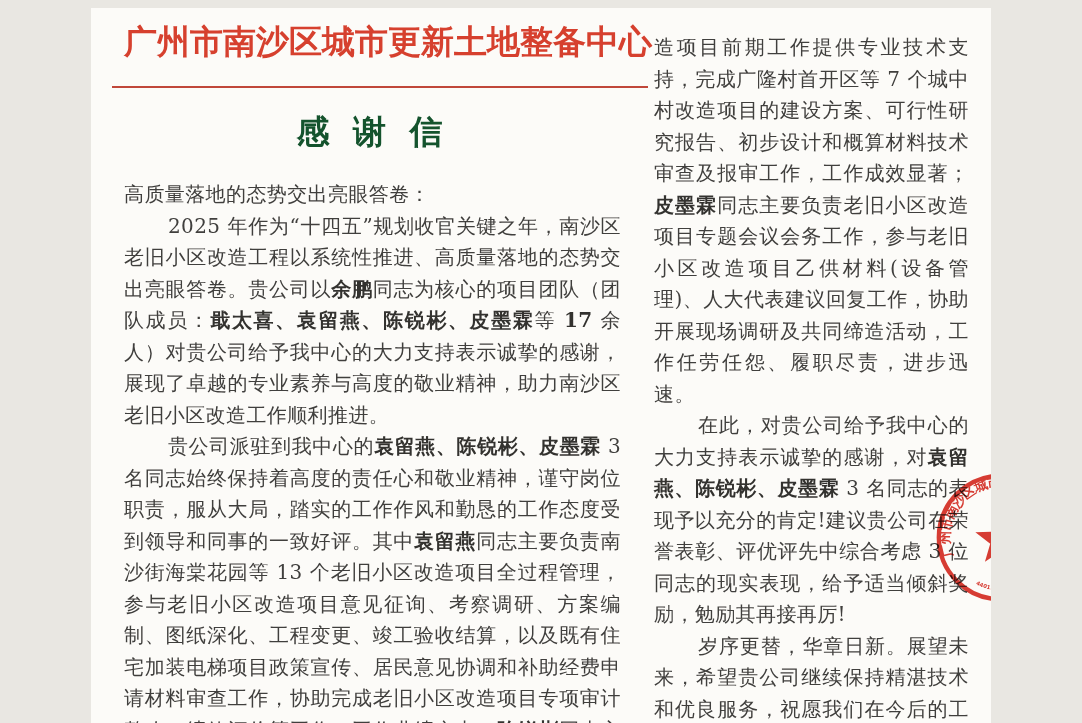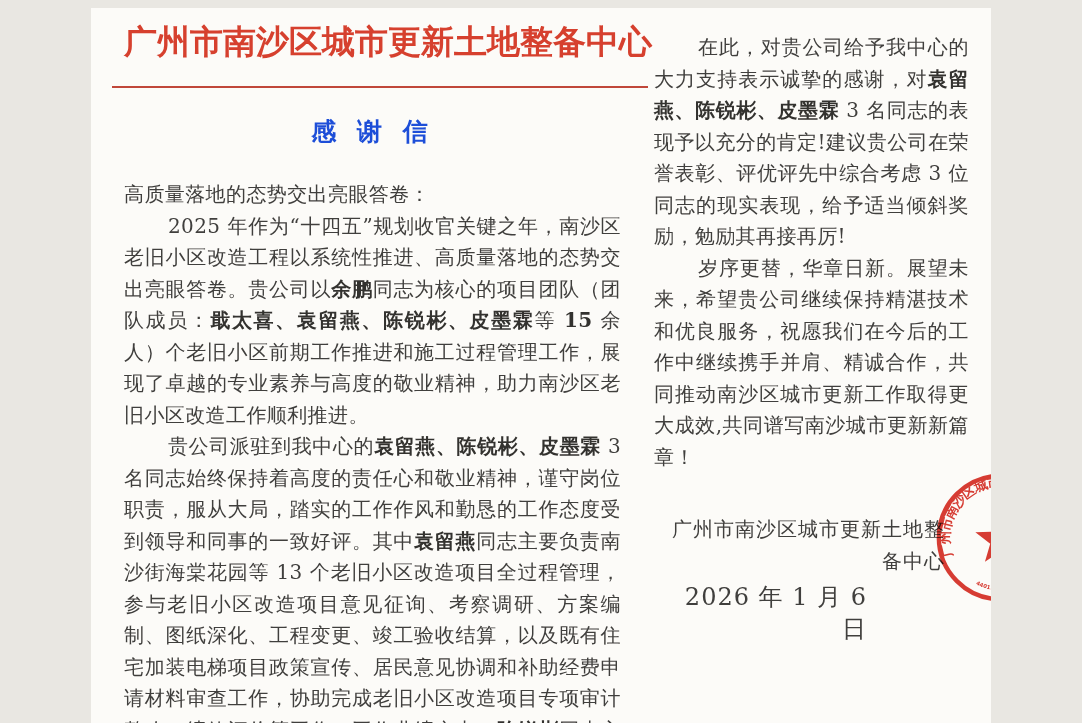--- a/index.html
+++ b/index.html
@@ -35,23 +35,23 @@
   .header-rule {
     height: 2px;
     background: #c0473a;
     margin-top: 24px;
     margin-left: -12px;
     width: 536px;
   }
   .letter-title {
     margin-top: 28px;
     text-align: center;
-    font-size: 25px;
+    font-size: 33px;
     font-weight: 700;
-    color: #1d4ed8;
+    color: #14532d;
     letter-spacing: 6px;
     line-height: 32px;
   }
   .body-text { margin-top: 31px; }
   .col-right .body-text { margin-top: 0; }
 
   .para {
     font-size: 20px;
     line-height: 31.5px;
     text-align: justify;
@@ -93,27 +93,28 @@
 
 <div class="page">
   <div class="columns">
 
     <div class="col col-left">
       <h1 class="org-title">广州市南沙区城市更新土地整备中心</h1>
       <div class="header-rule"></div>
       <h2 class="letter-title">感 谢 信</h2>
       <div class="body-text">
           <p class="para"><span>高质量落地的态势交出亮眼答卷：</span></p>
-          <p class="para indent"><span>2025 年作为“十四五”规划收官关键之年，南沙区老旧小区改造工程以系统性推进、高质量落地的态势交出亮眼答卷。贵公司以</span><span class="b">余鹏</span><span>同志为核心的项目团队（团队成员：</span><span class="b">戢太喜、袁留燕、陈锐彬、皮墨霖</span><span>等 </span><span class="b">15</span><span> 余人）个老旧小区前期工作推进和施工过程管理工作，展现了卓越的专业素养与高度的敬业精神，助力南沙区老旧小区改造工作顺利推进。</span></p>
+          <p class="para indent"><span>2025 年作为“十四五”规划收官关键之年，南沙区老旧小区改造工程以系统性推进、高质量落地的态势交出亮眼答卷。贵公司以</span><span class="b">余鹏</span><span>同志为核心的项目团队（团队成员：</span><span class="b">戢太喜、袁留燕、陈锐彬、皮墨霖</span><span>等 </span><span class="b">17</span><span> 余人）对贵公司给予我中心的大力支持表示诚挚的感谢，展现了卓越的专业素养与高度的敬业精神，助力南沙区老旧小区改造工作顺利推进。</span></p>
           <p class="para indent"><span>贵公司派驻到我中心的</span><span class="b">袁留燕、陈锐彬、皮墨霖</span><span> 3 名同志始终保持着高度的责任心和敬业精神，谨守岗位职责，服从大局，踏实的工作作风和勤恳的工作态度受到领导和同事的一致好评。其中</span><span class="b">袁留燕</span><span>同志主要负责南沙街海棠花园等 13 个老旧小区改造项目全过程管理，参与老旧小区改造项目意见征询、考察调研、方案编制、图纸深化、工程变更、竣工验收结算，以及既有住宅加装电梯项目政策宣传、居民意见协调和补助经费申请材料审查工作，协助完成老旧小区改造项目专项审计整改、绩效评价等工作，工作业绩突出；</span><span class="b">陈锐彬</span><span>同志主要负责南沙街海棠花园等 13 个老旧小区前期工作推进和施工过程管理工作，同时为城中村改</span></p>
         </div>
     </div>
 
     <div class="col col-right">
       <div class="body-text">
+          <p class="para"><span>造项目前期工作提供专业技术支持，完成广隆村首开区等 7 个城中村改造项目的建设方案、可行性研究报告、初步设计和概算材料技术审查及报审工作，工作成效显著；</span><span class="b">皮墨霖</span><span>同志主要负责老旧小区改造项目专题会议会务工作，参与老旧小区改造项目乙供材料(设备管理)、人大代表建议回复工作，协助开展现场调研及共同缔造活动，工作任劳任怨、履职尽责，进步迅速。</span></p>
           <p class="para indent"><span>在此，对贵公司给予我中心的大力支持表示诚挚的感谢，对</span><span class="b">袁留燕、陈锐彬、皮墨霖</span><span> 3 名同志的表现予以充分的肯定!建议贵公司在荣誉表彰、评优评先中综合考虑 3 位同志的现实表现，给予适当倾斜奖励，勉励其再接再厉!</span></p>
           <p class="para indent"><span>岁序更替，华章日新。展望未来，希望贵公司继续保持精湛技术和优良服务，祝愿我们在今后的工作中继续携手并肩、精诚合作，共同推动南沙区城市更新工作取得更大成效,共同谱写南沙城市更新新篇章！</span></p>
         </div>
       <div class="signature">
         <div class="signature-org">广州市南沙区城市更新土地整备中心</div>
         <div class="signature-date">2026 年 1 月 6 日</div>
       </div>
     </div>
 
   </div>

